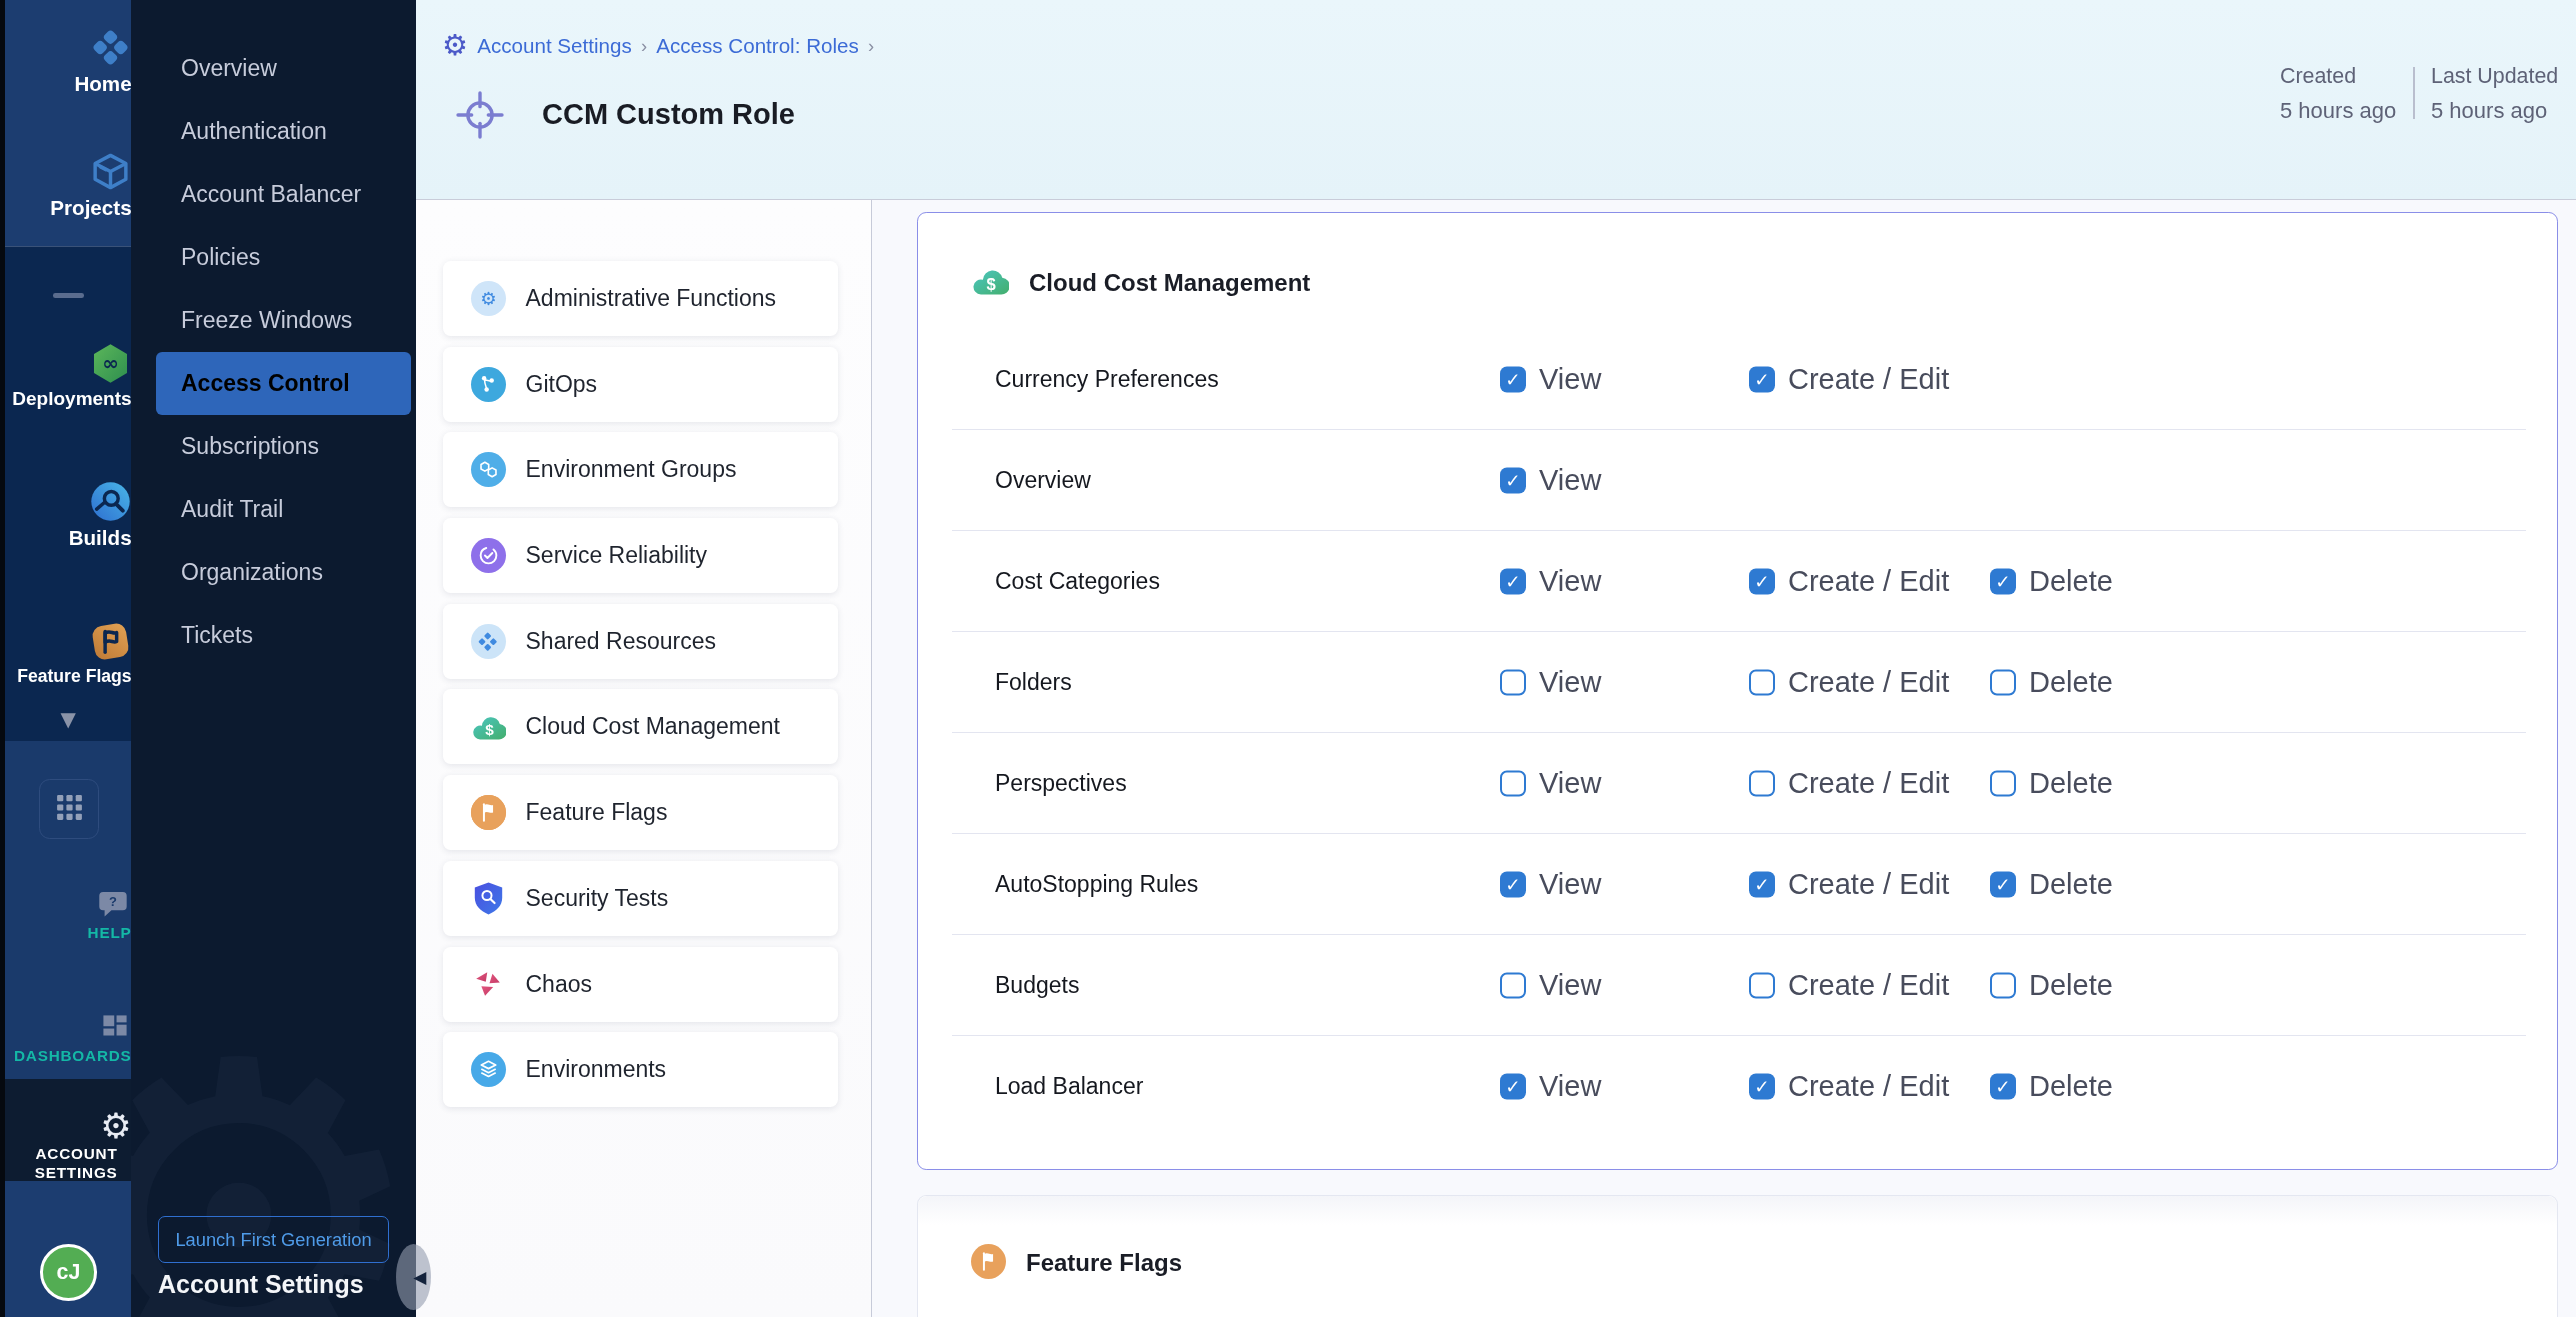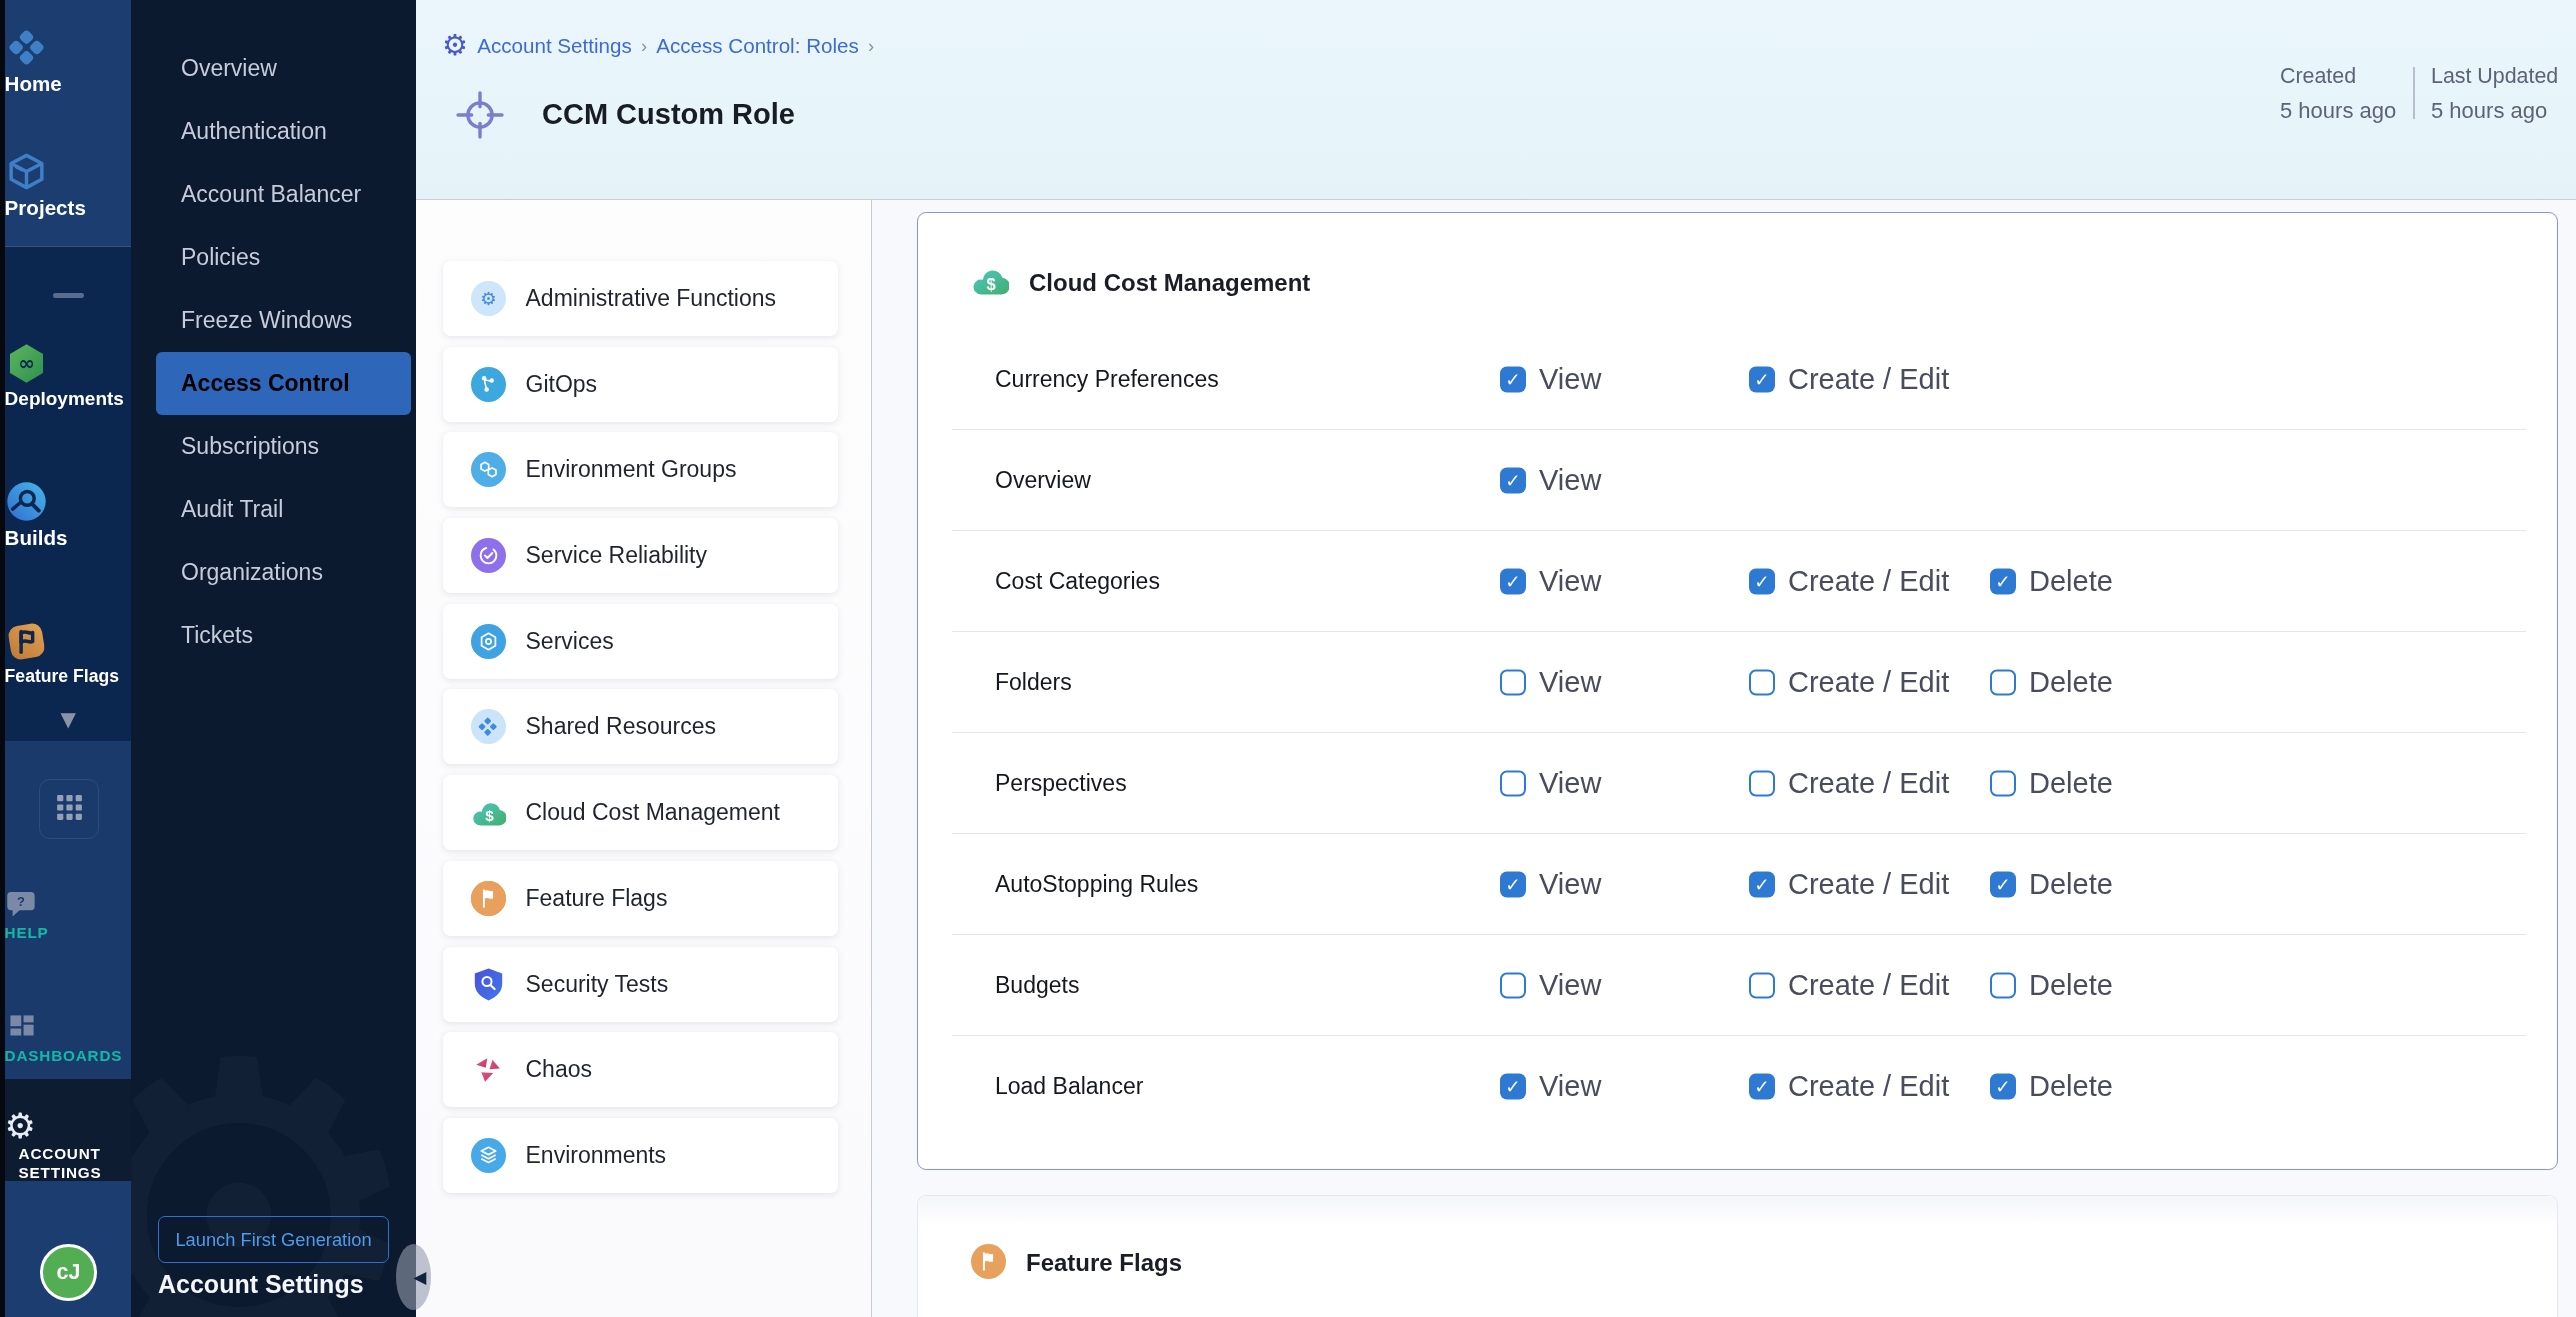--- a/index.html
+++ b/index.html
@@ -9,21 +9,21 @@
 
   
   .rail{left:0;top:0;width:131px;height:1318px;background:#0B2750;}
   .rail-edge{left:0;top:0;width:4.6px;height:1318px;background:#05090F;}
   .rail-sec{left:4.6px;width:127px;}
   .sec-a{top:0;height:246px;background:#1C3D70;border-bottom:1.5px solid #3A5278;}
   .sec-b{top:248px;height:494px;background:#0B2750;}
   .sec-c{top:741px;height:338px;background:#1A3A6B;}
   .sec-d{top:1079px;height:102px;background:#0D1C31;}
   .sec-e{top:1181px;height:137px;background:#1C3D70;}
-  .rail-item{left:4.6px;width:127px;text-align:left;cursor:pointer;}
+  .rail-item{left:4.6px;width:127px;text-align:right;cursor:pointer;}
   .rail-ic{display:inline-block;}
   .rail-label{color:#FFFFFF;font-weight:bold;font-size:20.6px;}
   .rail-label-sm{color:#14b8a6;font-weight:bold;font-size:15.3px;letter-spacing:0.8px;}
   .rail-label-wt{color:#FFFFFF;font-weight:bold;font-size:15.3px;letter-spacing:0.8px;line-height:19px;
                  width:99px;margin:0 auto;}
   .dash-sep{left:53px;top:293px;width:31px;height:4.6px;border-radius:2.3px;background:#5A6C8E;}
   .chev{left:4.6px;top:707px;width:127px;text-align:center;color:#8A93A8;font-size:20px;
         font-family:"DejaVu Sans",sans-serif;cursor:pointer;}
   .grid-btn{left:39px;top:779px;width:58px;height:58px;border:1.5px solid #2E4C7E;border-radius:10.7px;
             display:flex;align-items:center;justify-content:center;cursor:pointer;}
@@ -300,29 +300,20 @@
       <div class="res-card">
         <div class="res-icon" style="background: rgb(142, 112, 234);">
           <svg width="23" height="23" viewBox="0 0 24 24" fill="none" stroke="#fff" stroke-width="2">
             <circle cx="12" cy="12" r="8.2" stroke-dasharray="36 8" stroke-linecap="round"></circle>
             <path d="M8.3 12 l2.6 2.6 L16 9.4" stroke-linecap="round" stroke-linejoin="round"></path>
           </svg>
         </div>
         <span class="res-label">Service Reliability</span>
       </div>
       <div class="res-card">
-        <div class="res-icon" style="background: rgb(63, 162, 226);">
-          <svg width="23" height="23" viewBox="0 0 24 24" fill="none" stroke="#fff" stroke-width="1.8" stroke-linejoin="round">
-            <path d="M12 3.5 l7.2 4.1 v8.8 L12 20.5 l-7.2-4.1 V7.6 Z"></path>
-            <circle cx="12" cy="12" r="2.7"></circle>
-          </svg>
-        </div>
-        <span class="res-label">Services</span>
-      </div>
-      <div class="res-card">
         <div class="res-icon" style="background: rgb(204, 228, 248);">
           <svg width="21.4" height="21.4" viewBox="0 0 24 24">
             <g transform="rotate(45 12 12)" fill="#3F8AE0">
               <rect x="4.5" y="4.5" width="6" height="6" rx="1.2"></rect>
               <rect x="13.5" y="4.5" width="6" height="6" rx="1.2"></rect>
               <rect x="4.5" y="13.5" width="6" height="6" rx="1.2"></rect>
               <rect x="13.5" y="13.5" width="6" height="6" rx="1.2"></rect>
             </g>
           </svg>
         </div>

